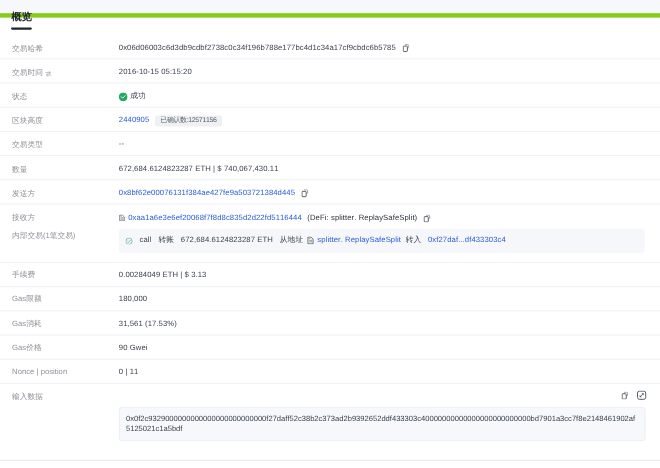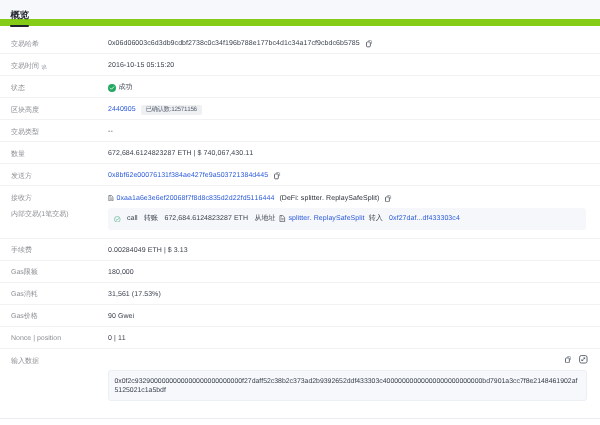--- a/index.html
+++ b/index.html
@@ -2,22 +2,22 @@
 <html><head>
 <meta charset="utf-8">
 <title>tx</title>
 <style>
   html,body{margin:0;padding:0;background:#fff;}
   body{width:600px;height:425px;font-family:"Liberation Sans",sans-serif;
        text-rendering:geometricPrecision;font-kerning:none;}
   .page{position:relative;width:600px;height:425px;background:#fff;overflow:hidden;}
 
   
-  .tabbar{position:absolute;left:0;top:0;width:600px;height:26px;background:#f6f8fb;
-          border-bottom:7px solid #84cc16;box-sizing:border-box;}
+  .tabbar{position:absolute;left:0;top:0;width:600px;height:16px;background:#f6f8fb;
+          border-bottom:4px solid #84cc16;box-sizing:border-box;}
   .tab{position:absolute;left:10.5px;top:9px;height:20px;}
   .tab-label{font-size:9.3px;line-height:13px;color:#20252d;font-weight:700;letter-spacing:0px;}
   .tab-underline{position:absolute;left:-0.3px;top:16.4px;width:18.6px;height:1.6px;background:#20252d;border-radius:1px;}
 
   
   .rows{position:absolute;left:0;top:32px;width:600px;}
   .row{position:relative;display:flex;align-items:center;height:22px;
        border-bottom:1px solid #f1f2f4;box-sizing:border-box;padding-left:11px;}
   .row.r0{height:22px;}
   .row.nosep{border-bottom:none;}

